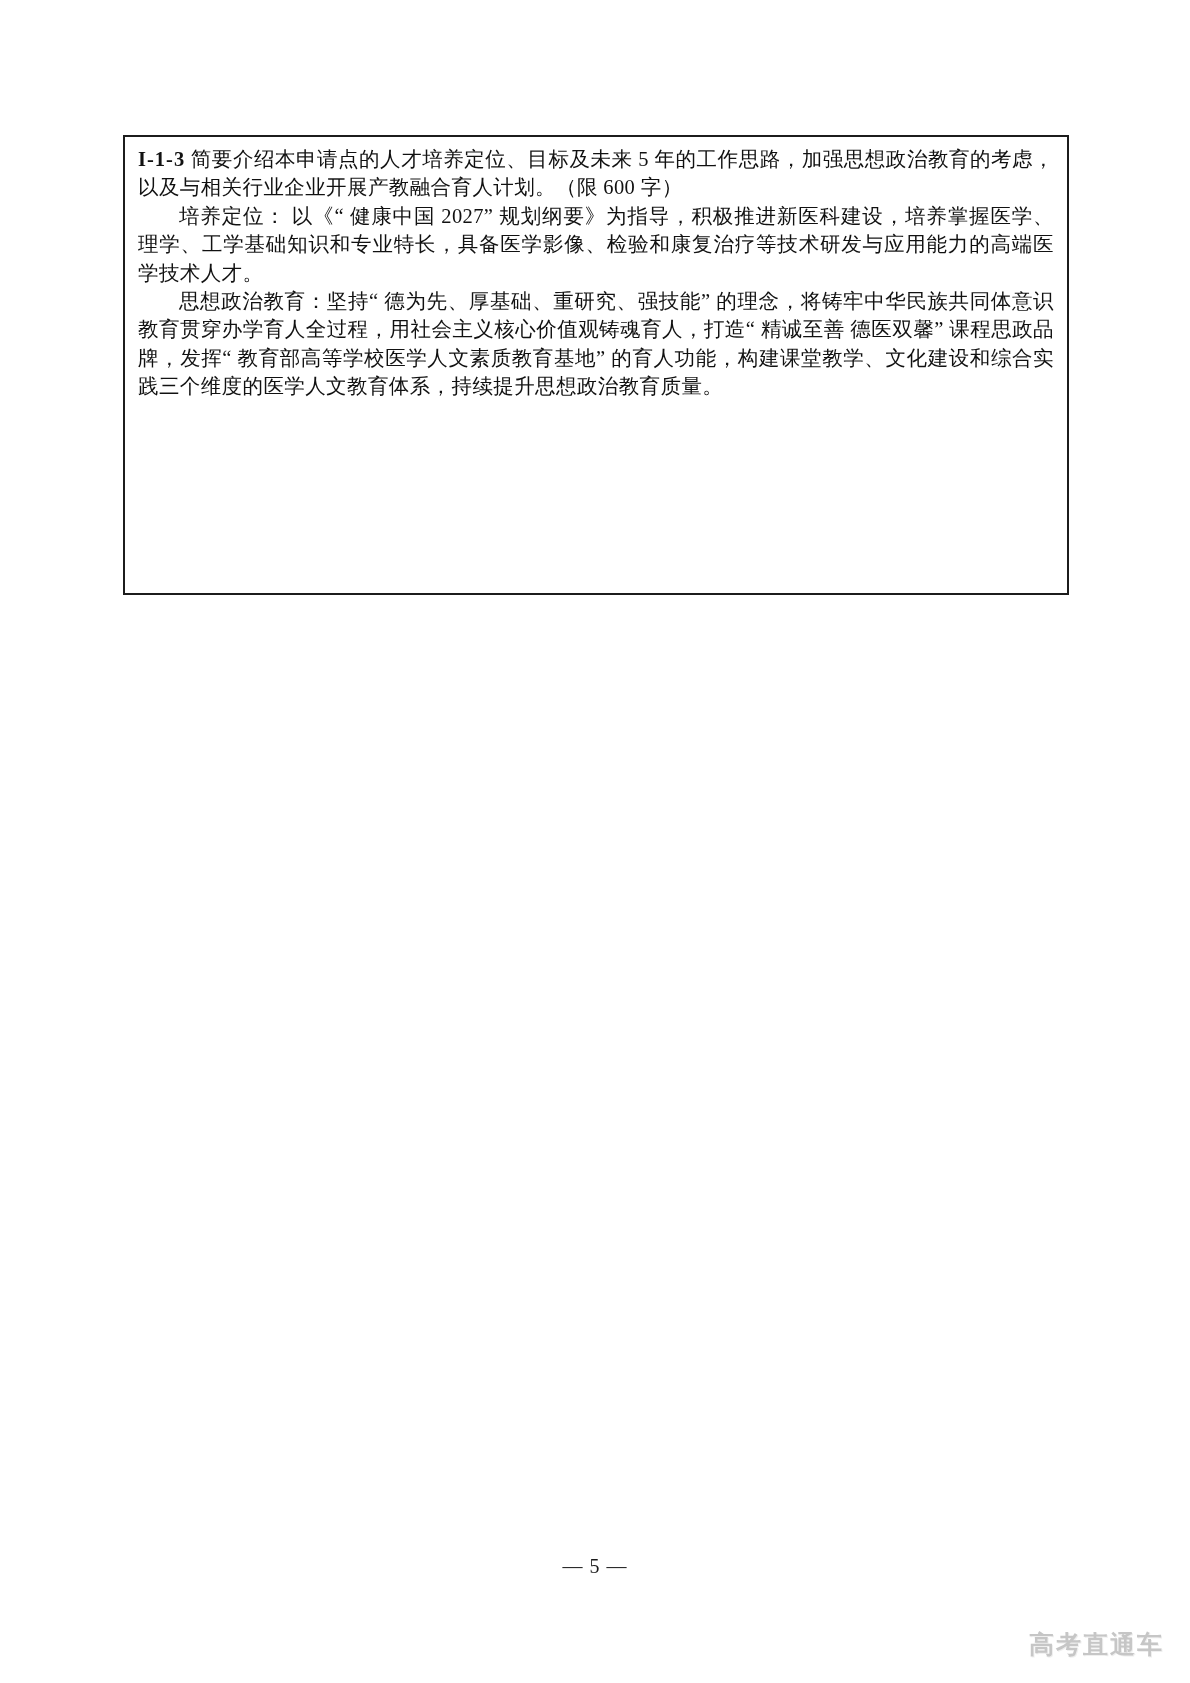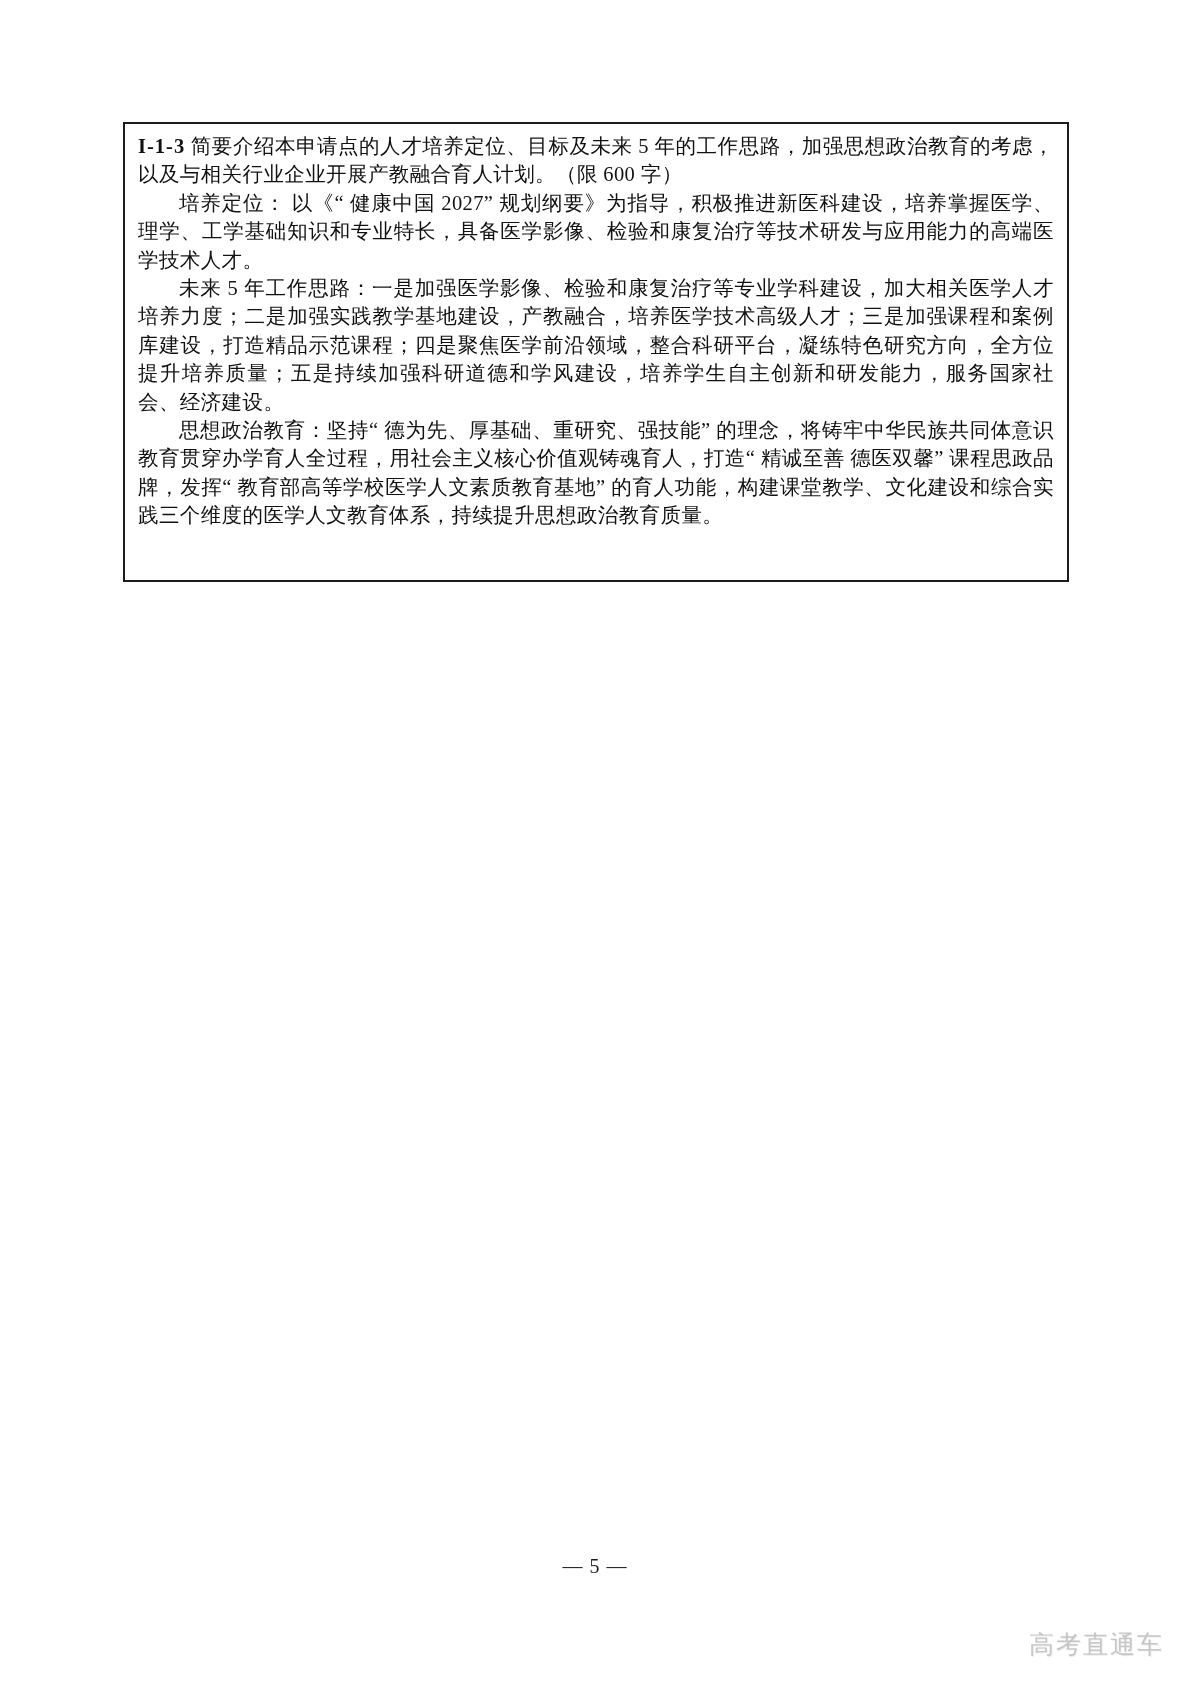--- a/index.html
+++ b/index.html
@@ -12,21 +12,21 @@
     width: 1190px;
     height: 1683px;
     background: #ffffff;
     font-family: "Liberation Serif", "DejaVu Serif", serif;
     color: #111111;
     overflow: hidden;
   }
   .form-box {
     position: absolute;
     left: 123px;
-    top: 122px;
+    top: 135px;
     width: 916px;
     min-height: 424px;
     border: 2px solid #1c1c1c;
     padding: 8px 13px 24px 13px;
     box-sizing: content-box;
   }
   .form-box p {
     margin: 0;
     font-size: 20.5px;
     line-height: 28.4px;
@@ -52,39 +52,38 @@
     text-align: center;
     font-size: 20px;
     letter-spacing: 1px;
     color: #1a1a1a;
   }
   .watermark {
     position: absolute;
     right: 26px;
     top: 1628px;
     font-size: 25px;
-    font-weight: normal;
+    font-weight: bold;
     letter-spacing: 2px;
     color: #c6c6c6;
     text-shadow: 1px 1px 0 #efefef;
     font-family: "Liberation Sans", "DejaVu Sans", sans-serif;
   }
 </style>
 </head>
 <body>
 
 <div class="page">
 
   <div class="form-box">
     <p class="prompt-line"><span class="code">I-1-3</span> <span>简要介绍本申请点的人才培养定位、目标及未来 5 年的工作思路，加强思想政治教育的考虑，以及与相关行业企业开展产教融合育人计划。（限 600 字）</span></p>
 
     <p class="answer">培养定位： 以《“ 健康中国 2027” 规划纲要》为指导，积极推进新医科建设，培养掌握医学、理学、工学基础知识和专业特长，具备医学影像、检验和康复治疗等技术研发与应用能力的高端医学技术人才。</p>
 
 
-    <p class="answer">未来 5 年工作思路：一是加强医学影像、检验和康复治疗等专业学科建设，加大相关医学人才培养力度；二是加强实践教学基地建设，产教融合，培养医学技术高级人才；三是加强课程和案例库建设，打造精品示范课程；四是聚焦医学前沿领域，整合科研平台，凝练特色研究方向，全方位提升培养质量；五是持续加强科研道德和学风建设，培养学生自主创新和研发能力，服务国家社会、经济建设。</p>
 
     <p class="answer">思想政治教育：坚持“ 德为先、厚基础、重研究、强技能” 的理念，将铸牢中华民族共同体意识教育贯穿办学育人全过程，用社会主义核心价值观铸魂育人，打造“ 精诚至善 德医双馨” 课程思政品牌，发挥“ 教育部高等学校医学人文素质教育基地” 的育人功能，构建课堂教学、文化建设和综合实践三个维度的医学人文教育体系，持续提升思想政治教育质量。</p>
   </div>
 
   <div class="footer-page-number">— 5 —</div>
 
   <div class="watermark">高考直通车</div>
 
 </div>
 

